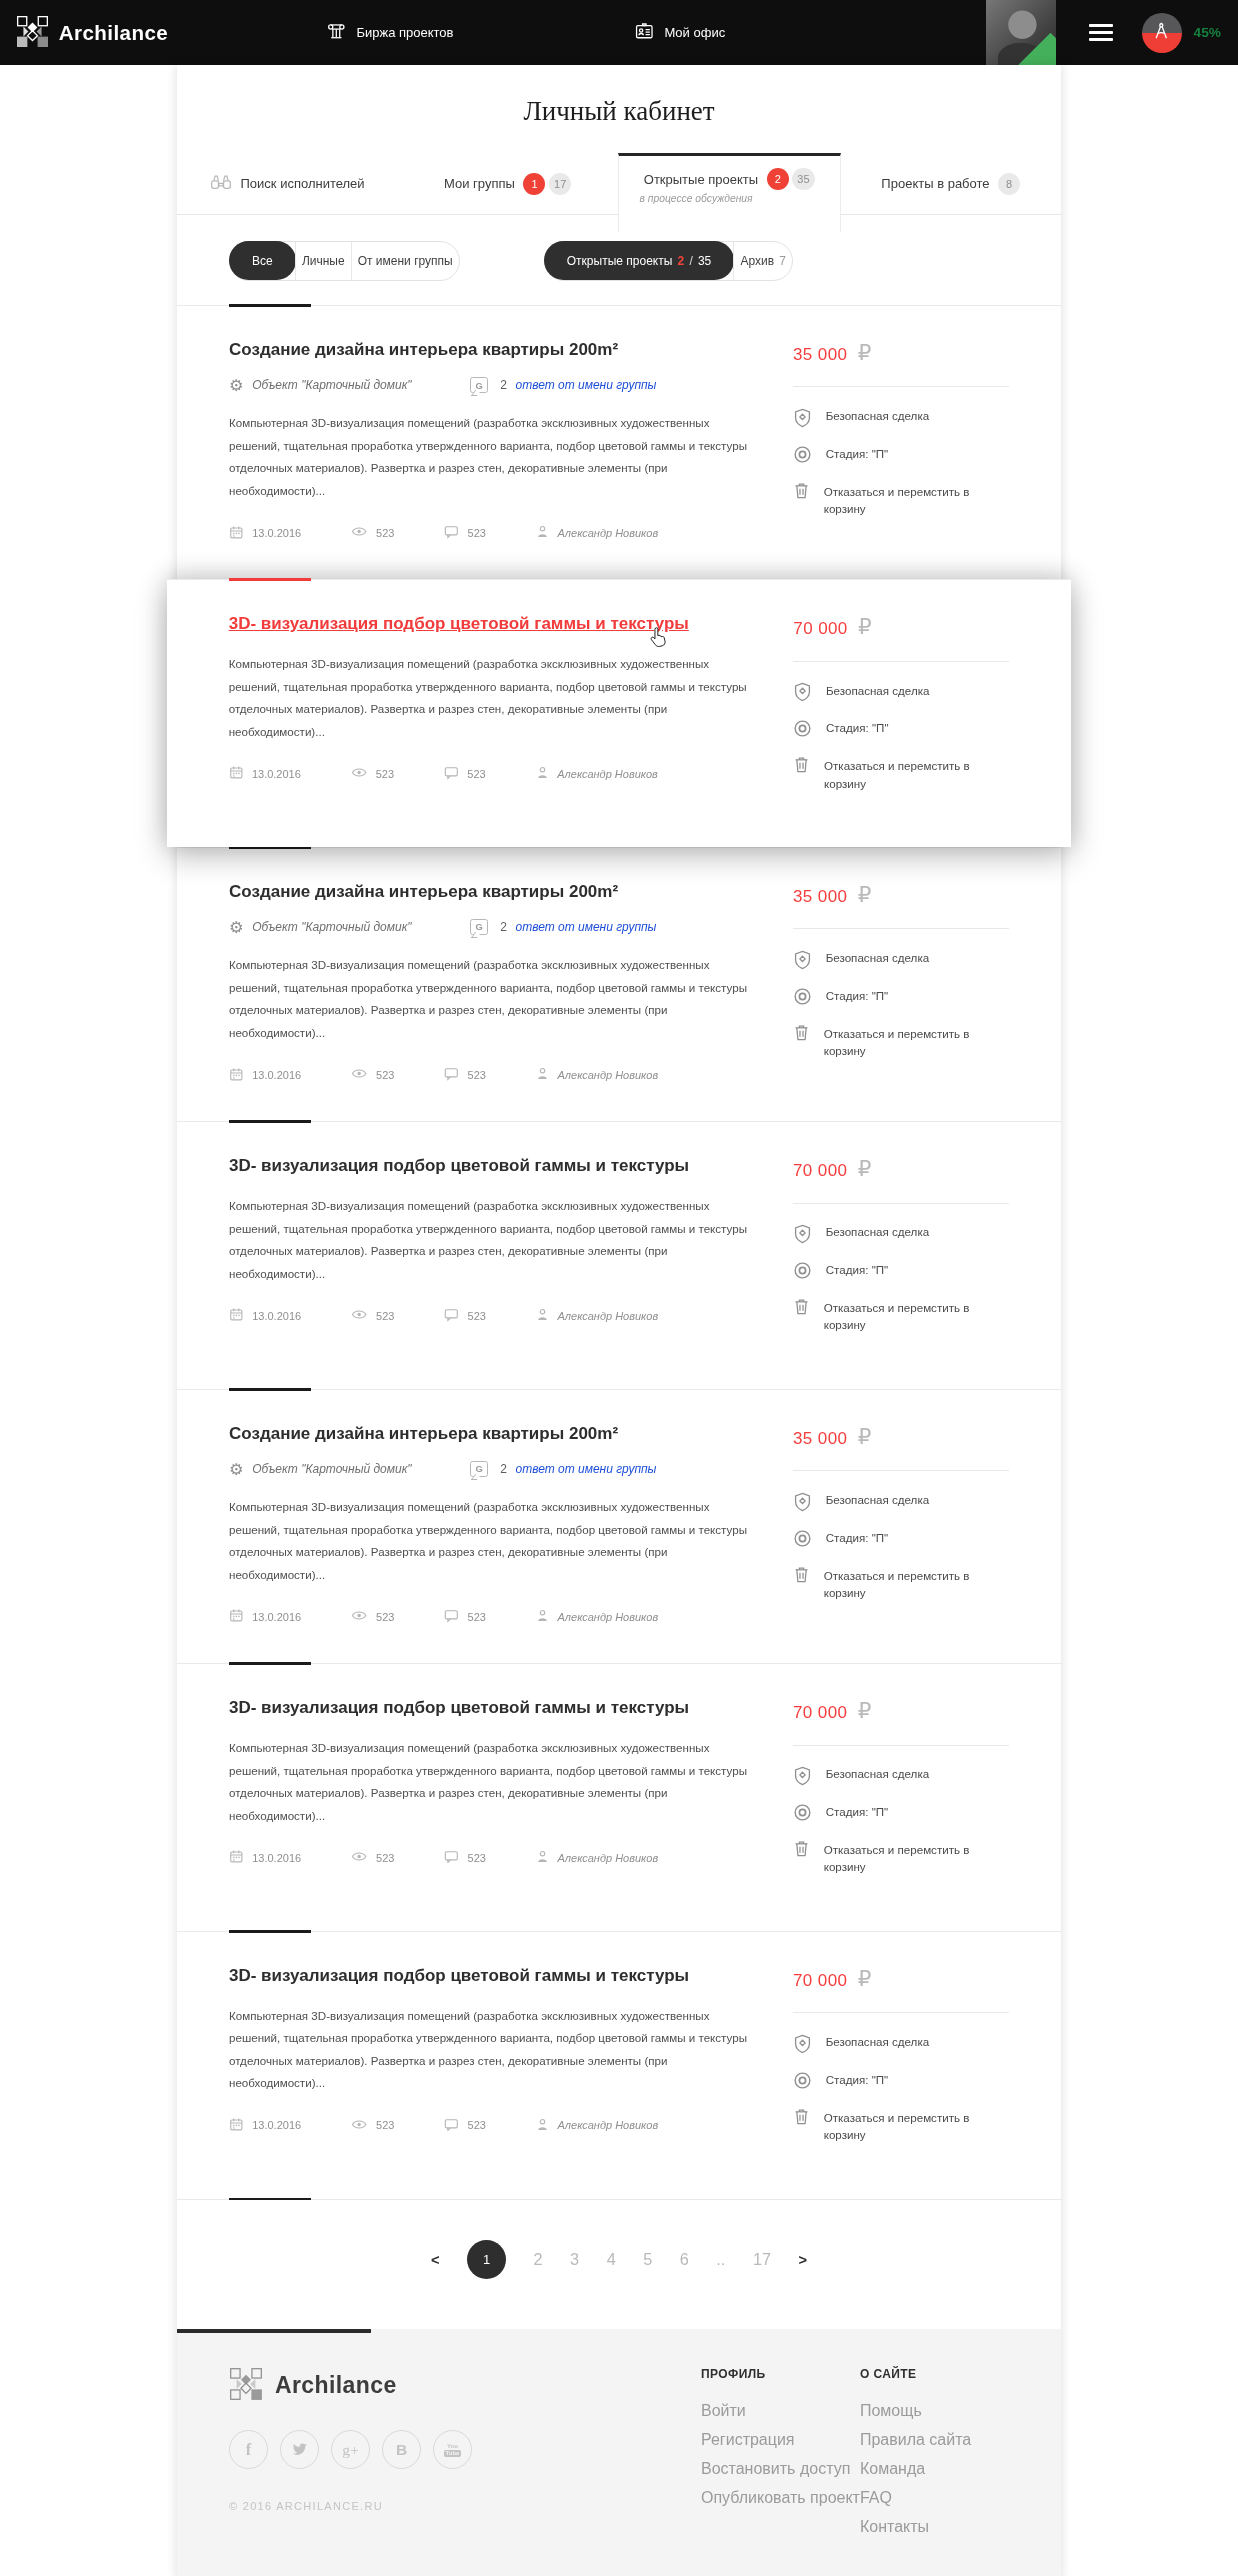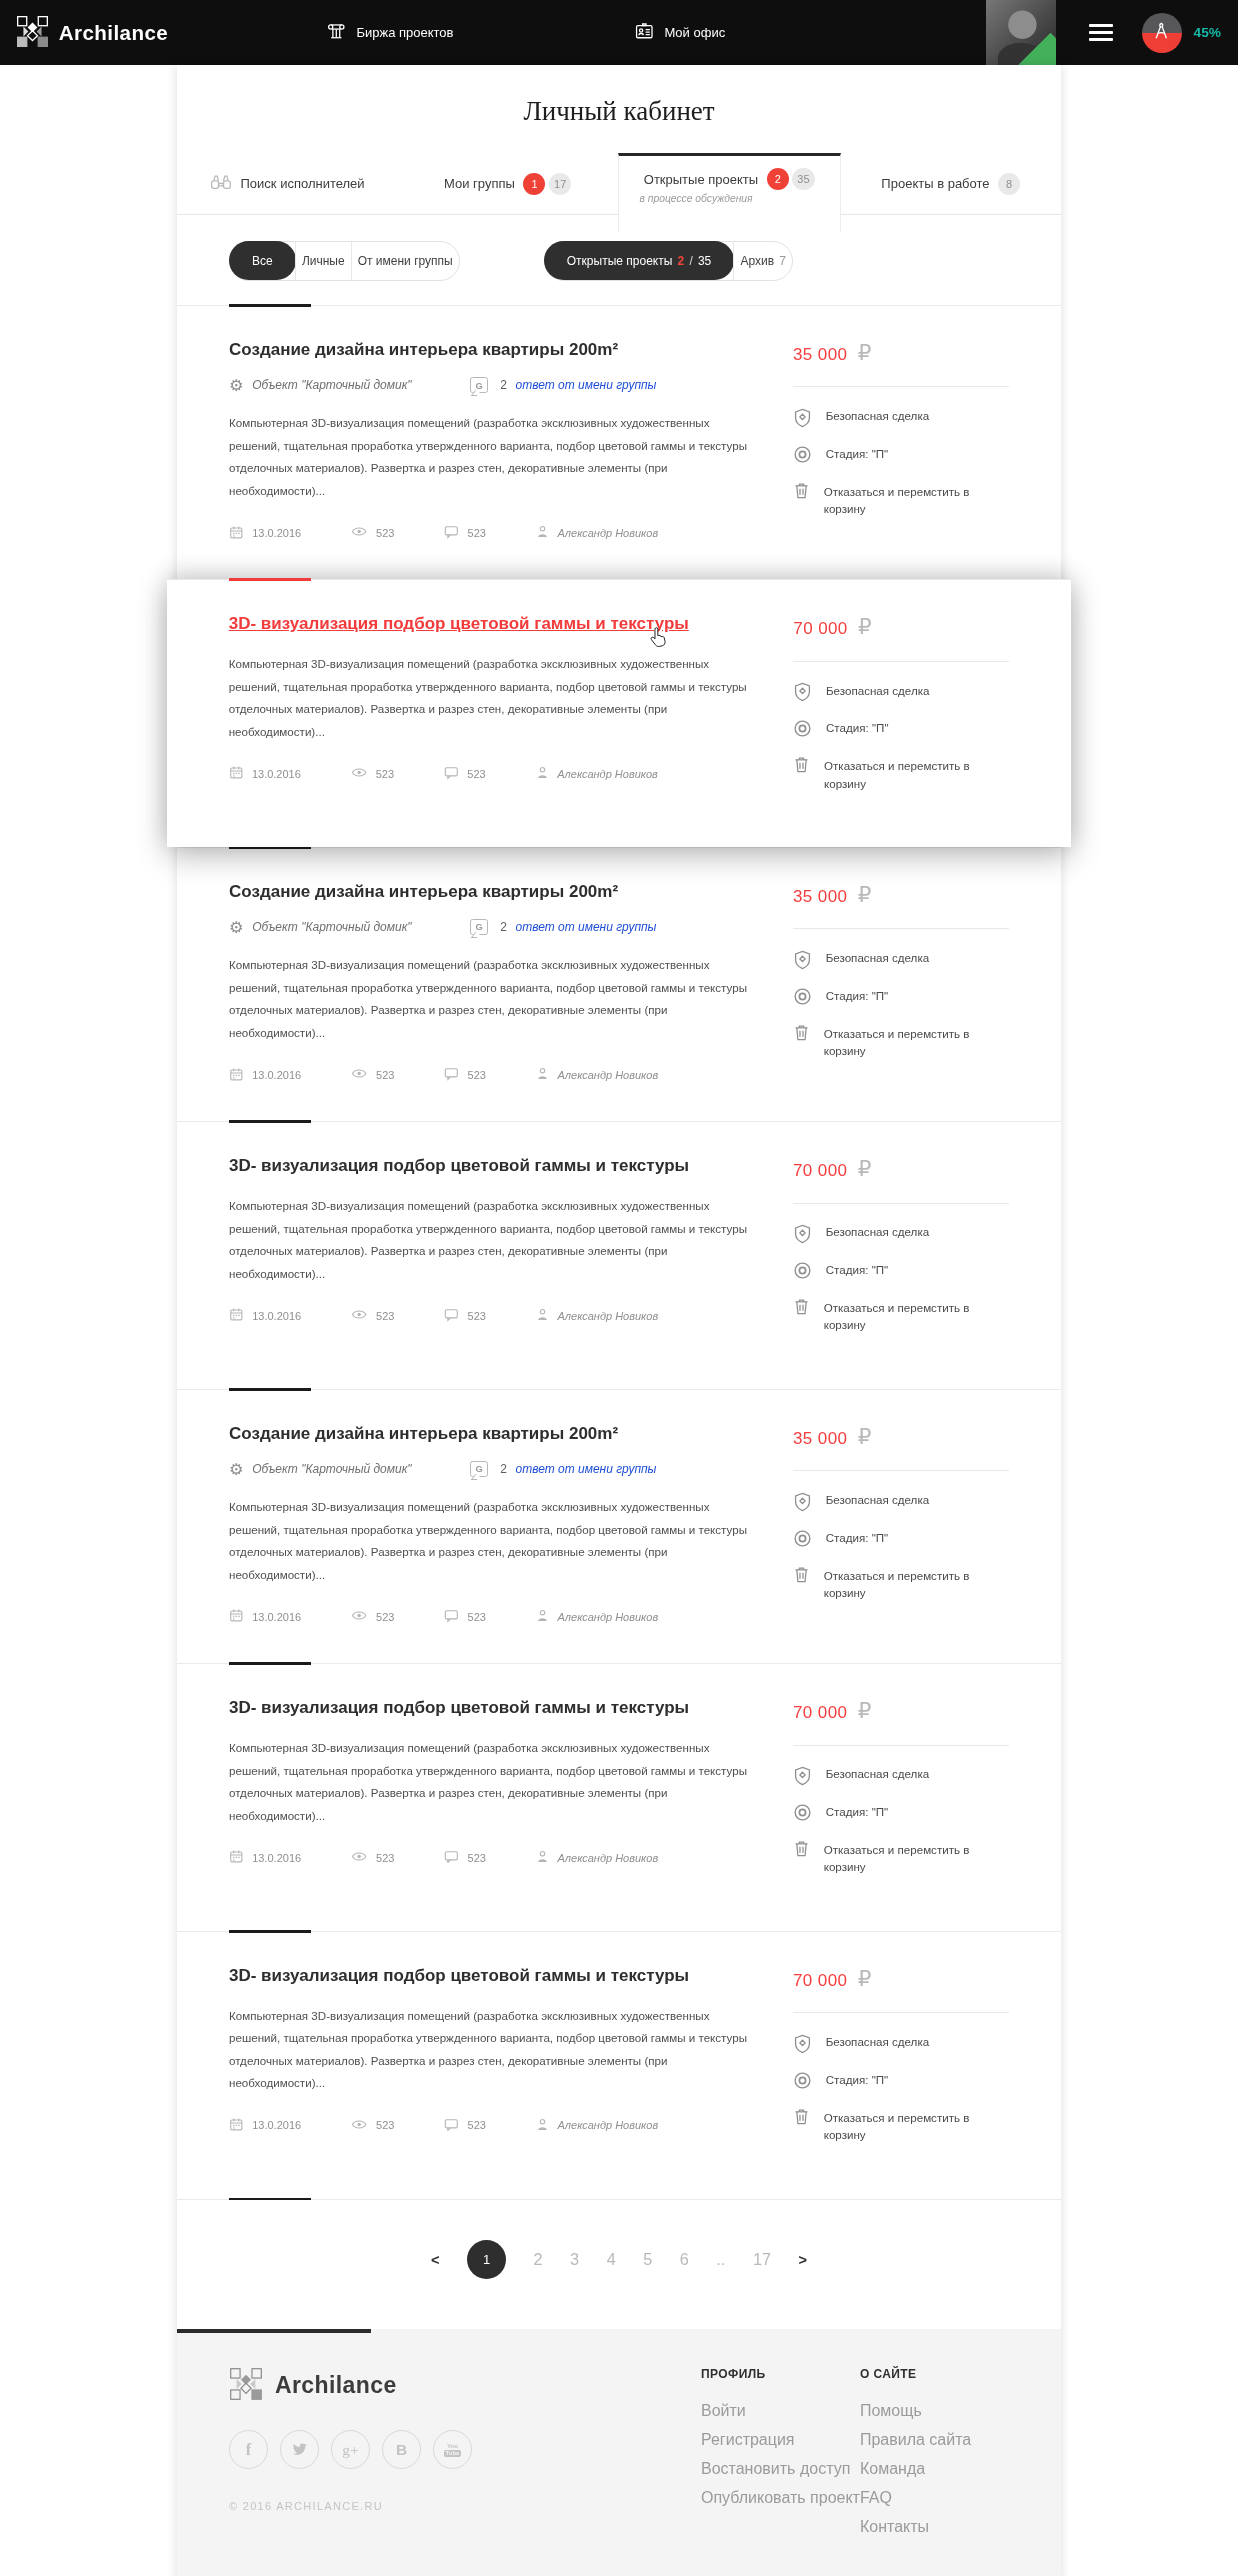--- a/index.html
+++ b/index.html
@@ -13,21 +13,21 @@
   .header-nav { flex:1; display:flex; justify-content:center; gap:180px; margin-right:103px;text-align:center; }
   .hnav-item { display:flex; align-items:center; gap:10.3px; color:#fff; font-size:13px; cursor:pointer; }
   .avatar { width:70px; height:65px; position:relative; overflow:hidden; background:
     radial-gradient(circle at 52% 38%, #8d8d8d 0 13.7px, transparent 14.6px),
     linear-gradient(135deg,#777 0%, #4a4a4a 55%, #262626 100%); }
   .avatar::after { content:""; position:absolute; right:-17px; bottom:-22px; width:45px; height:45px; background:#44b05b; transform:rotate(45deg); }
   .avatar::before { content:""; position:absolute; left:12px; bottom:-6.9px; width:46px; height:29px; border-radius:50% 50% 0 0; background:#333; }
   .burger { width:24px; height:16.3px; margin:0 29px 0 33px; display:flex; flex-direction:column; justify-content:space-between; cursor:pointer; }
   .burger span { display:block; height:2.6px; background:#fff; border-radius:0.9px; }
   .progress-badge { width:40px; height:40px; border-radius:50%; background:linear-gradient(180deg,#57575a 0 50%, #ef3e36 50% 100%); display:flex; align-items:center; justify-content:center; }
-  .progress-pct { color:#14b8a6; font-size:13.7px; font-weight:bold; margin:0 17px 0 12px; }
+  .progress-pct { color:#15803d; font-size:13.7px; font-weight:bold; margin:0 17px 0 12px; }
 
   
   .container { width:884px; margin:0 auto; background:#fff; box-shadow:0 0 10.3px rgba(0,0,0,.14); position:relative; }
   .page-title { text-align:center; font-family:"Liberation Serif","DejaVu Serif",serif; font-size:27px; font-weight:400; color:#1d1d1d; padding:31px 0 26px; }
 
   
   .tabs { display:flex; align-items:flex-start; border-bottom:0.9px solid #e6e6e6; height:62px; }
   .tab { flex:1; height:61px; display:flex; align-items:center; justify-content:center; gap:8.6px; font-size:13px; color:#3c3c3c; cursor:pointer; }
   .tab.active { height:79px; background:#fff; border:0.9px solid #ececec; border-top:3.4px solid #262626; border-bottom:none; flex-direction:column; justify-content:flex-start; padding-top:12px; gap:3.4px; position:relative; z-index:2; }
   .tab-row { display:flex; align-items:center; gap:8.6px; }

